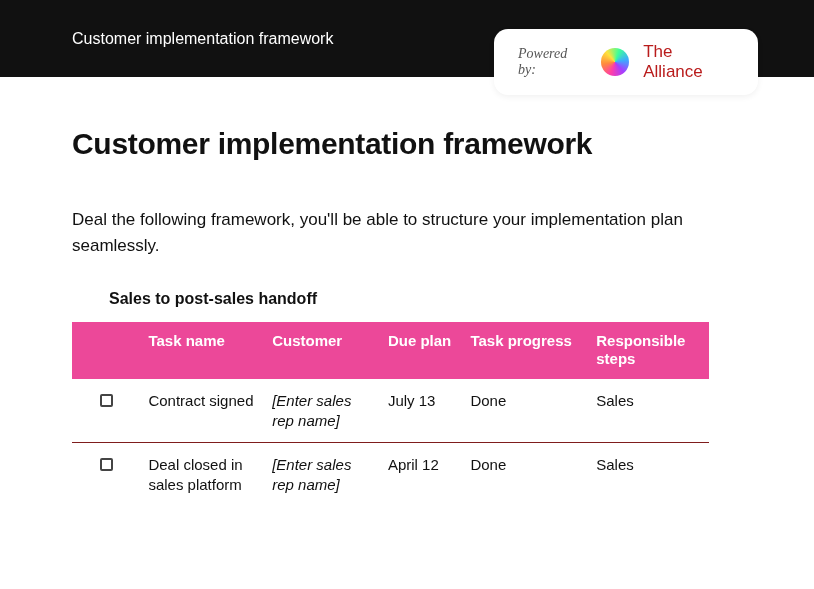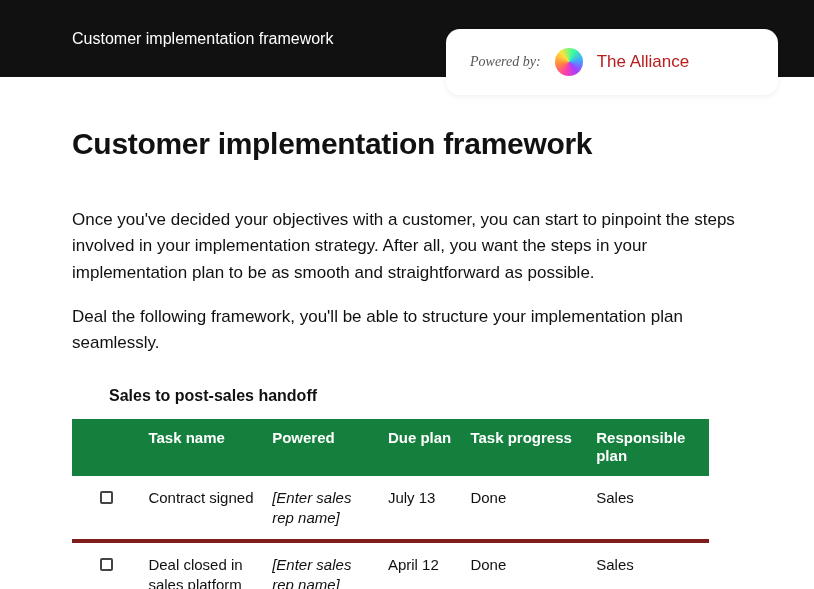--- a/index.html
+++ b/index.html
@@ -20,25 +20,25 @@
     position: relative;
   }
   .topbar-title {
     color: #fff;
     font-size: 16px;
     font-weight: 500;
   }
   .powered-card {
     position: absolute;
     top: 29px;
-    right: 36px;
+    right: 56px;
     background: #fff;
     border-radius: 14px;
     height: 66px;
-    width: 332px;
+    width: 264px;
     display: flex;
     align-items: center;
     padding: 0 24px;
     box-shadow: 0 2px 6px rgba(0,0,0,0.06);
     gap: 14px;
   }
   .powered-label {
     font-style: italic;
     font-family: Georgia, "Times New Roman", serif;
     font-size: 14px;
@@ -77,40 +77,40 @@
     font-weight: 700;
     margin-top: 30px;
     margin-bottom: 14px;
     margin-left: 37px;
   }
   table {
     border-collapse: collapse;
     width: 637px;
     font-size: 15px;
   }
-  thead tr { background: #15803d; color: #fff; }
+  thead tr { background: #ec4899; color: #fff; }
   th {
     text-align: left;
     font-weight: 700;
     padding: 10px 8px 10px 8px;
     vertical-align: top;
     line-height: 1.25;
   }
   th.col-check { width: 68px; }
   th.col-task { width: 123px; }
   th.col-assignee { width: 115px; }
   th.col-due { width: 82px; }
   th.col-progress { width: 125px; }
   th.col-team { width: 120px; }
   tbody td {
     padding: 12px 8px;
     vertical-align: top;
     line-height: 1.3;
   }
-  tbody tr { border-bottom: 4px solid #7f1d1d; }
+  tbody tr { border-bottom: 1px solid #7f1d1d; }
   tbody tr:last-child { border-bottom: none; }
   .check-cell { text-align: center; }
   .checkbox {
     display: inline-block;
     width: 13px;
     height: 13px;
     border: 2px solid #444;
     border-radius: 2px;
     margin-top: 3px;
   }
@@ -125,35 +125,34 @@
     <span class="powered-label">Powered by:</span>
     <span class="alliance-logo"></span>
     <span class="alliance-name">The Alliance</span>
   </div>
 </div>
 
 <div class="content">
   <h1 class="page-title">Customer implementation framework</h1>
 
   <div class="intro">
-    <p>Once you've decided your objectives with a customer, you can start to pinpoint the steps involved in your implementation strategy. After all, you want the steps in your implementation plan to be as smooth and straightforward as possible.</p>
     <p>Deal the following framework, you'll be able to structure your implementation plan seamlessly.</p>
   </div>
 
   <div class="section-heading">Sales to post-sales handoff</div>
 
   <table>
     <thead>
       <tr>
         <th class="col-check"></th>
         <th class="col-task">Task name</th>
-        <th class="col-assignee">Powered</th>
+        <th class="col-assignee">Customer</th>
         <th class="col-due">Due plan</th>
         <th class="col-progress">Task progress</th>
-        <th class="col-team">Responsible plan</th>
+        <th class="col-team">Responsible steps</th>
       </tr>
     </thead>
     <tbody>
       <tr>
         <td class="check-cell"><span class="checkbox"></span></td>
         <td>Contract signed</td>
         <td class="italic-placeholder">[Enter sales rep name]</td>
         <td>July 13</td>
         <td>Done</td>
         <td>Sales</td>

